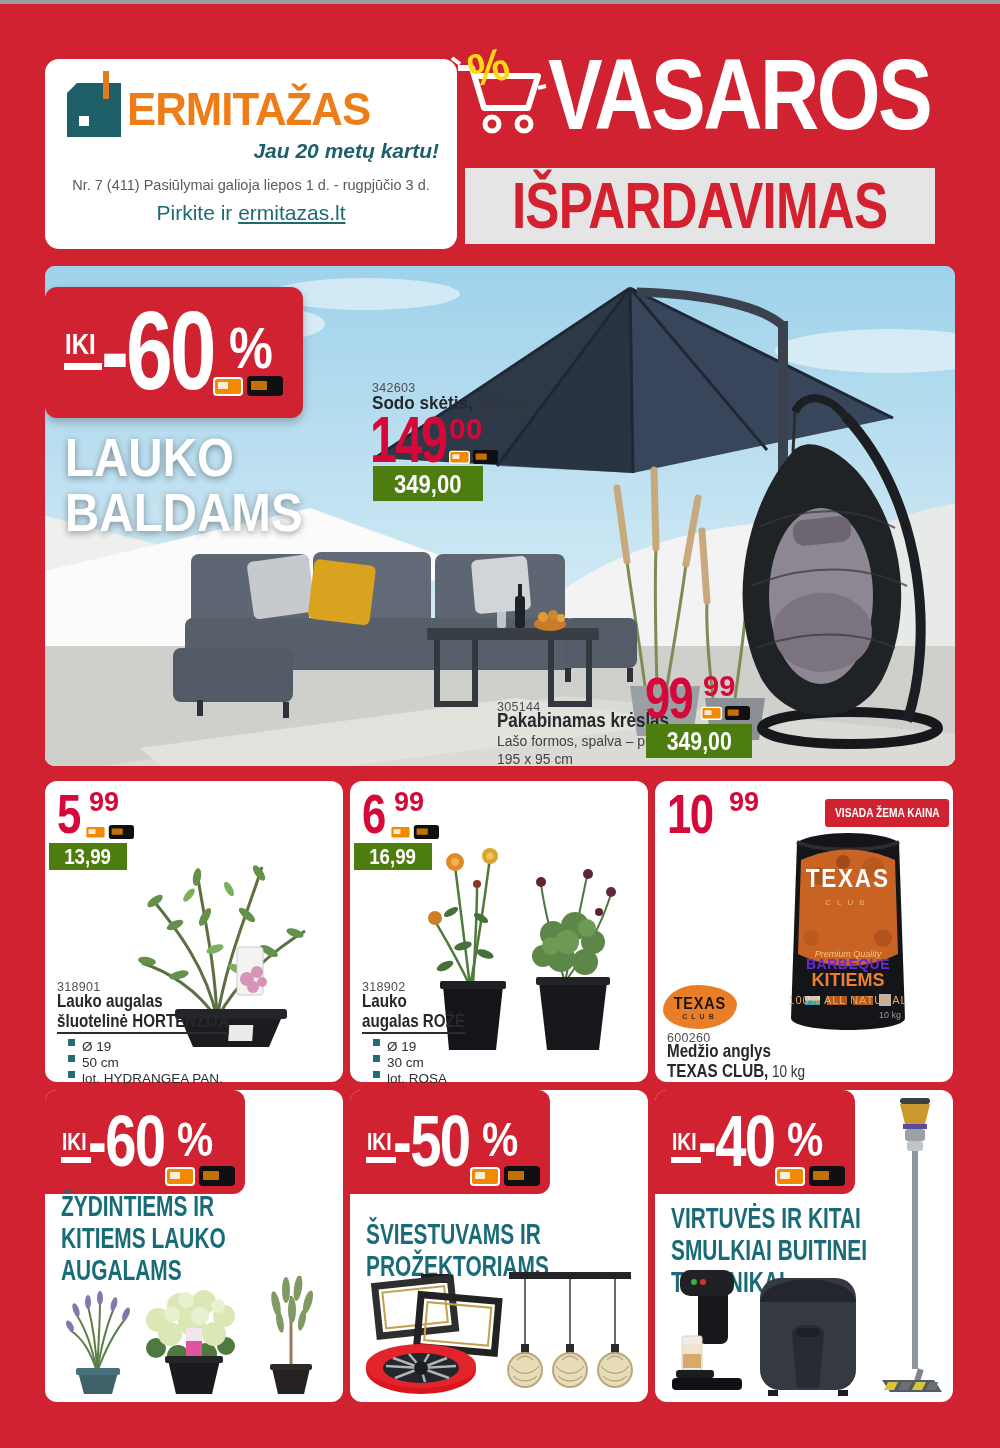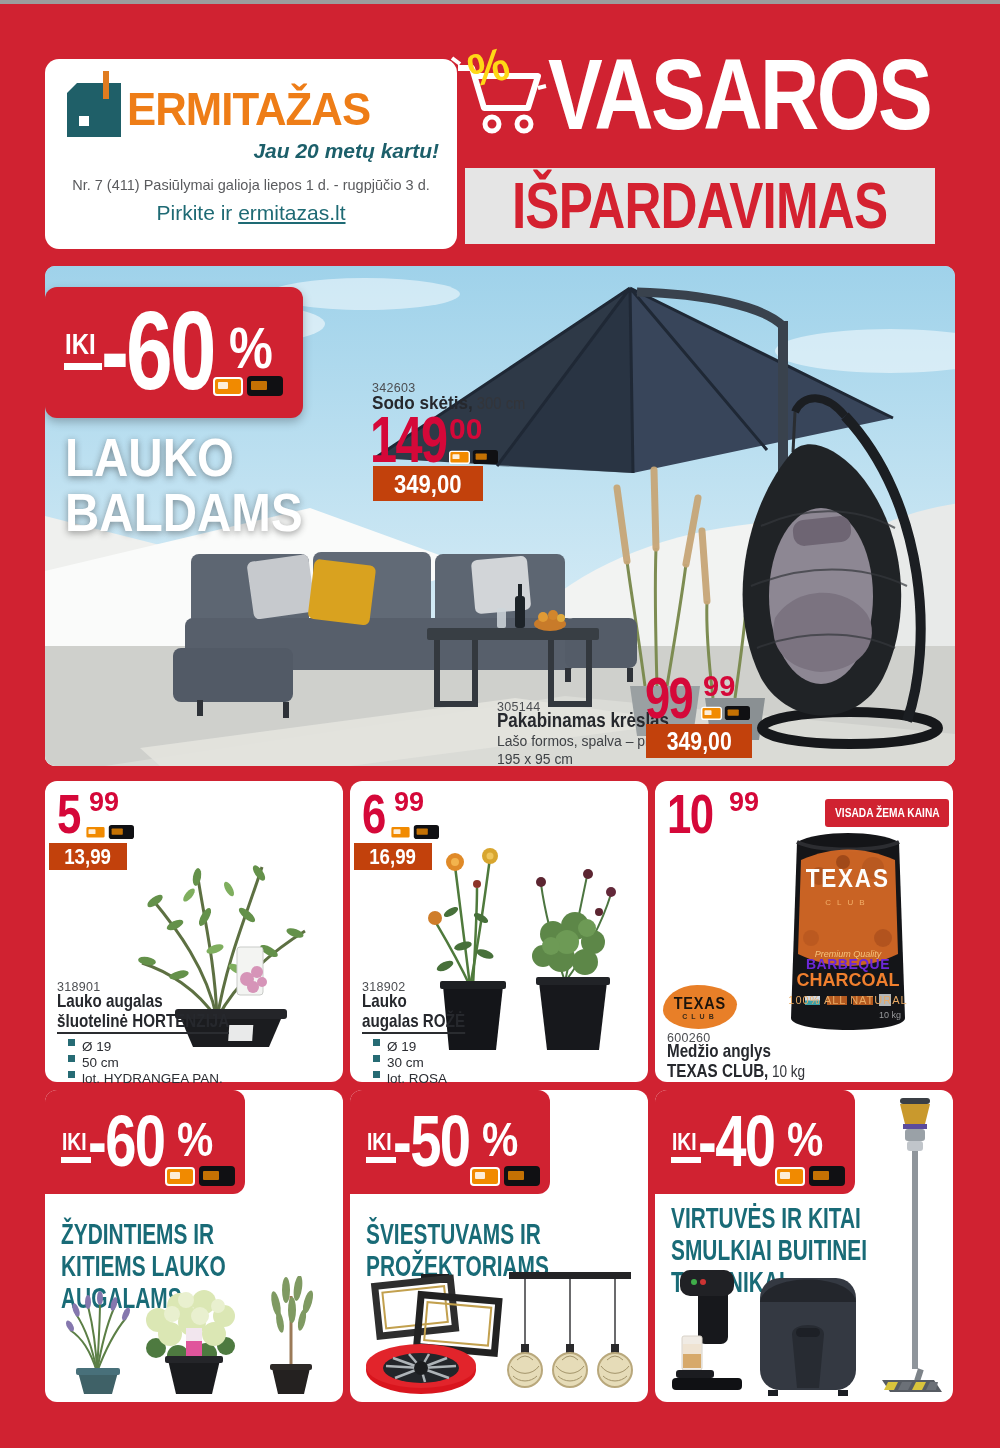--- a/index.html
+++ b/index.html
@@ -5,21 +5,21 @@
 *{margin:0;padding:0;box-sizing:border-box}
 html,body{background:#9c9c9c}
 body{font-family:"Liberation Sans",sans-serif;-webkit-font-smoothing:antialiased}
 .page{position:relative;width:1000px;height:1448px;margin:4px auto;background:#d02231;overflow:hidden}
 .abs{position:absolute}
 .card{background:#fff;border-radius:12px}
 .cnd{display:inline-block;transform-origin:left top;white-space:nowrap;line-height:1}
 .cndc{display:inline-block;transform-origin:center center;white-space:nowrap;line-height:1}
 .b{font-weight:bold}
 .white{color:#fff}
-.teal-box{background:#c2410c;color:#fff;font-weight:bold;display:flex;align-items:center;justify-content:center}
+.teal-box{background:#4d7c0f;color:#fff;font-weight:bold;display:flex;align-items:center;justify-content:center}
 .price-int{font-weight:bold;color:#d50839;line-height:.82;letter-spacing:-2px}
 .price-cents{font-weight:bold;color:#d50839;line-height:1}
 .lcards{display:flex;gap:4px;align-items:center}
 .lc-o{width:30px;height:19px;background:#f18a00;border:2px solid #fff;border-radius:4px;position:relative;display:inline-block}
 .lc-o i{position:absolute;left:3px;top:3px;width:10px;height:7px;background:#fff;opacity:.85;border-radius:1px}
 .lc-b{width:36px;height:20px;background:#101013;border-radius:4px;position:relative;display:inline-block}
 .lc-b i{position:absolute;left:4px;top:5px;width:16px;height:9px;background:#f18a00;opacity:.8;border-radius:1px}
 .sc7{transform:scale(.7);transform-origin:left top}
 .badge-iki{color:#fff;font-weight:bold;line-height:1}
 .badge-bar{background:#fff}
@@ -397,21 +397,21 @@
         <rect x="20" y="170" width="15" height="9" fill="#3aa0a8"></rect>
           <rect x="20" y="170" width="15" height="4.5" fill="#cfd8e2"></rect>
         <rect x="42" y="170" width="20" height="9" fill="#b3591f"></rect>
           <rect x="68" y="170" width="20" height="9" fill="#b3591f"></rect>
         <rect x="94" y="168" width="12" height="12" fill="#cfd2d4" opacity=".85"></rect>
       </svg>
       <div class="bag-txt" style="top:40px"><span class="cndc b" style="font-size:25px;color:#fdfdfc;letter-spacing:2px;transform:scaleX(.9)">TEXAS</span></div>
       <div class="bag-txt" style="top:66px"><span class="cndc" style="font-size:8px;color:#f3b06a;letter-spacing:6px">CLUB</span></div>
       <div class="bag-txt" style="top:118px"><span class="cndc" style="font-size:9px;font-style:italic;color:#f5c27a">Premium Quality</span></div>
       <div class="bag-txt" style="top:130px"><span class="cndc b" style="font-size:14px;color:#6d28d9;letter-spacing:.5px">BARBEQUE</span></div>
-      <div class="bag-txt" style="top:145px"><span class="cndc b" style="font-size:18px;color:#ef7f2e">CHARCOAL</span></div>
+      <div class="bag-txt" style="top:145px"><span class="cndc b" style="font-size:18px;color:#ef7f2e">KITIEMS</span></div>
       <div class="bag-txt" style="top:165px"><span class="cndc" style="font-size:11px;color:#e8a963;letter-spacing:1px">100% ALL NATURAL</span></div>
       <div class="abs" style="right:10px;bottom:16px"><span style="font-size:9px;color:#97999c">10 kg</span></div>
     </div>
 
     <div class="abs" style="left:8px;top:204px;width:74px;height:44px;background:#e87f28;border-radius:46% 54% 52% 48% / 58% 44% 56% 42%;display:flex;flex-direction:column;align-items:center;justify-content:center">
       <span class="cndc b" style="font-size:17px;color:#1c140c;letter-spacing:1px;transform:scaleX(.85)">TEXAS</span>
       <span class="cndc b" style="font-size:7px;color:#3a2a18;letter-spacing:4px;margin-top:1px">CLUB</span>
     </div>
     <div class="abs" style="left:12px;top:247px"><span class="code-txt">600260</span></div>
     <div class="abs" style="left:12px;top:260px"><span class="cnd name-b" style="font-size:19px;transform:scaleX(.8)">Medžio anglys</span></div>
@@ -428,21 +428,21 @@
       <div class="abs" style="left:132px;top:26px"><span class="cnd b white" style="font-size:48px;transform:scaleX(.85)">%</span></div>
       <span class="abs lcards" style="left:120px;top:76px">
           <span class="lc-o">
             <i></i>
           </span>
           <span class="lc-b">
             <i></i>
           </span>
         </span>
     </div>
-    <div class="abs" style="left:16px;top:128px">
+    <div class="abs" style="left:16px;top:100px">
       <span class="cat-line"><span class="cnd b" style="transform:scaleX(.72)">ŽYDINTIEMS IR</span></span>
       <span class="cat-line"><span class="cnd b" style="transform:scaleX(.72)">KITIEMS LAUKO</span></span>
       <span class="cat-line"><span class="cnd b" style="transform:scaleX(.72)">AUGALAMS</span></span>
     </div>
     <svg class="abs" style="left:9px;bottom:6px" width="280" height="120" viewBox="0 0 280 120">
       <g stroke="#5c7f46" stroke-width="2" fill="none">
         <path d="M43,96 C38,70 30,50 22,38"></path>
           <path d="M43,96 C42,66 38,46 34,30"></path>
           <path d="M43,96 C45,62 46,44 46,26"></path>
         <path d="M43,96 C48,66 54,46 60,32"></path>

